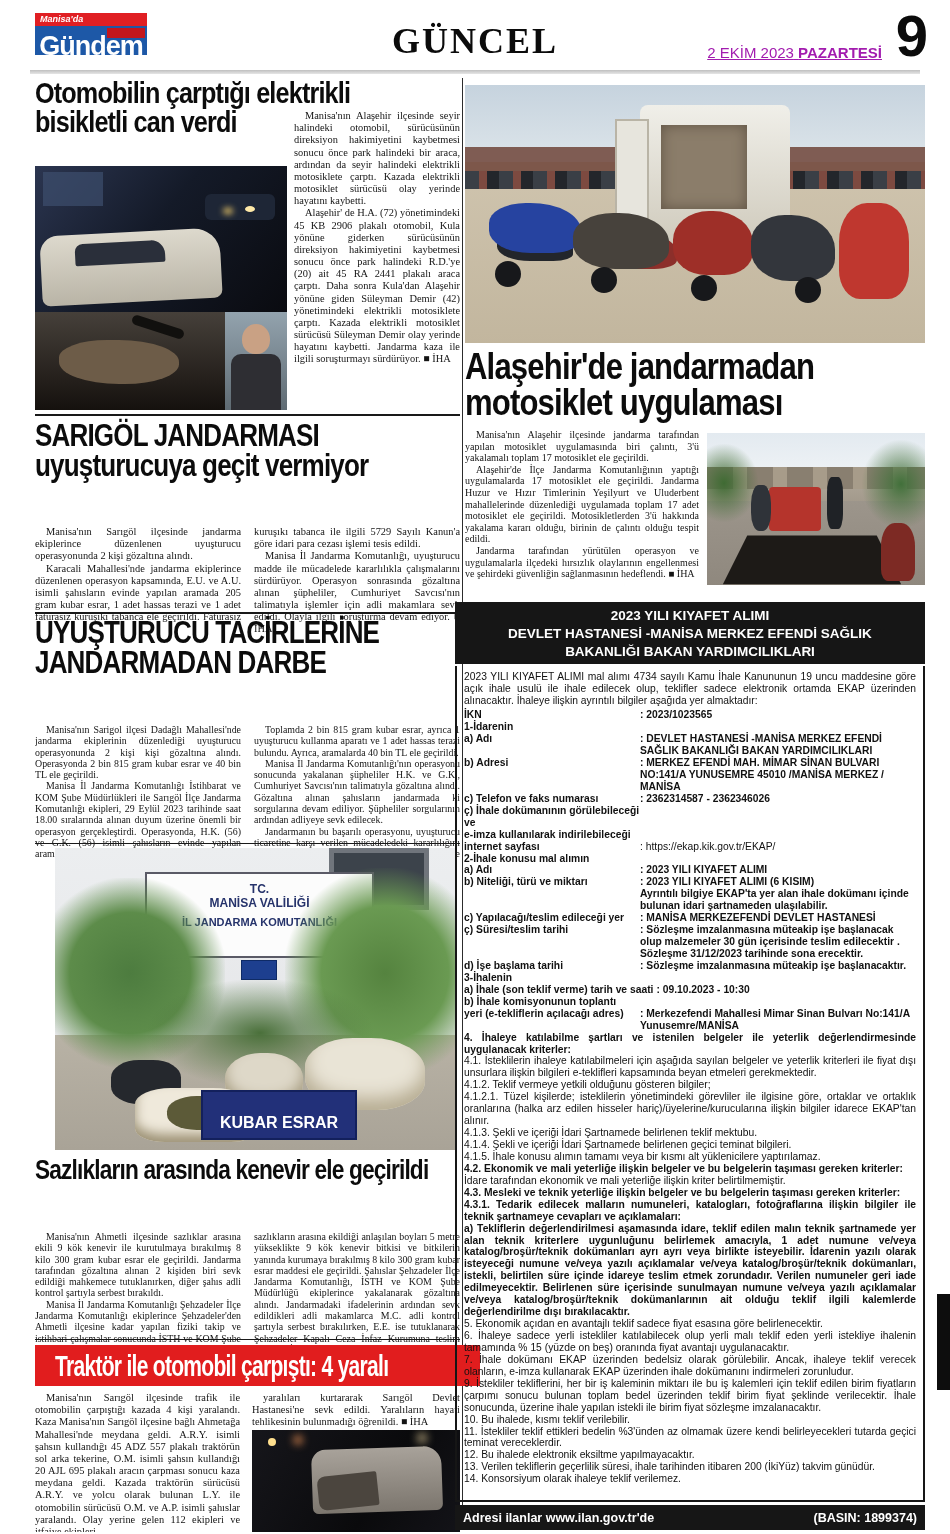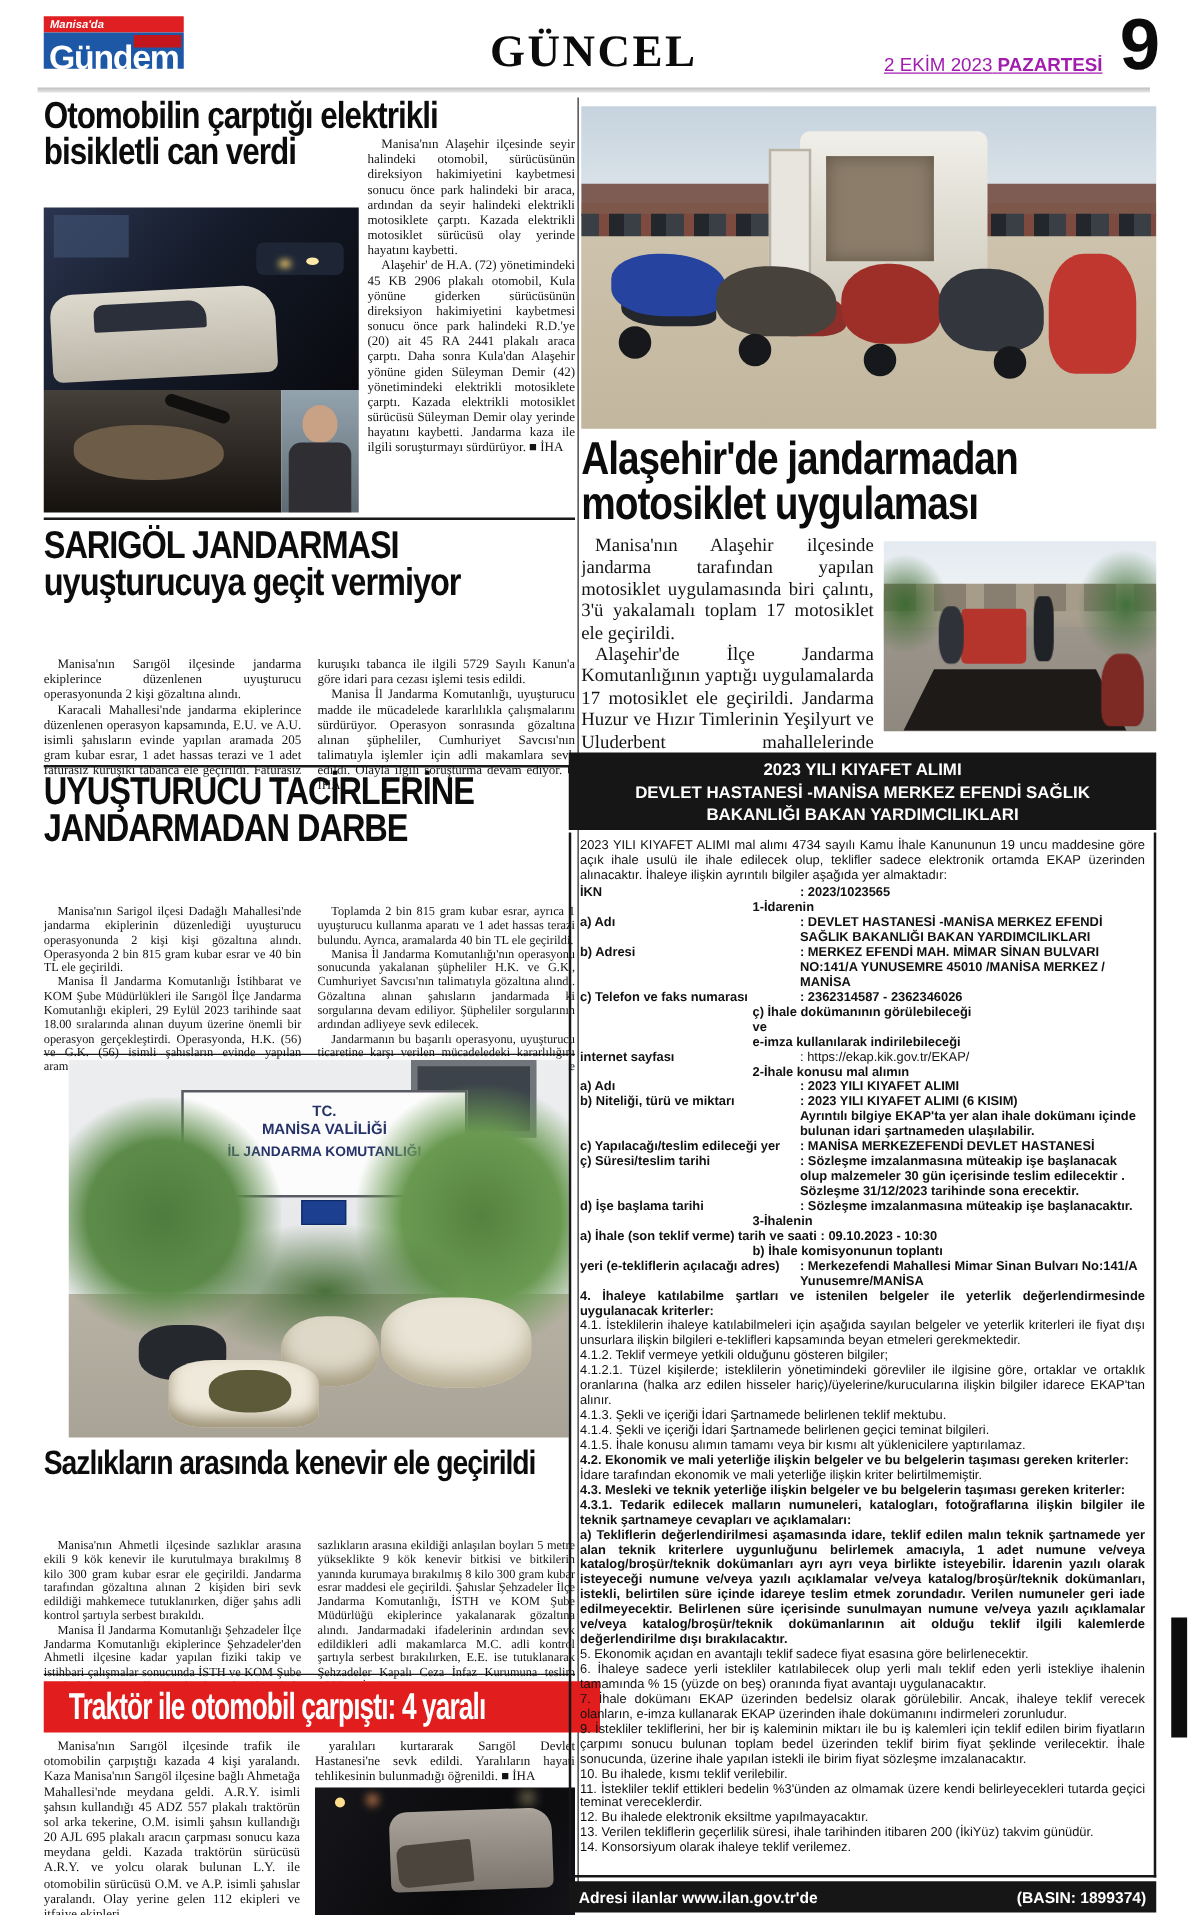--- a/index.html
+++ b/index.html
@@ -42,21 +42,21 @@
   
   .banner{position:absolute;left:35px;top:1345px;width:425px;height:41px;background:#e11d1e;
           color:#fff;padding-left:20px;line-height:41px;font-size:30px;}
   
   .tender{position:absolute;left:455px;top:602px;width:470px;font-family:"Liberation Sans",sans-serif;}
   .t-head{background:#161616;color:#fff;text-align:center;padding:5px 4px 4px;}
   .t-head-line{font:700 13.5px "Liberation Sans",sans-serif;line-height:1.32;}
   .t-body{border:2px solid #161616;border-top:none;margin-top:2px;padding:5px 7px;height:824px;
           overflow:hidden;font-size:10.3px;line-height:1.16;color:#111;}
   .t-intro{margin:0 0 2px;text-align:justify;}
-  .irow{display:flex;font-weight:700;justify-content:center;}
+  .irow{display:flex;font-weight:700;}
   .irow .il{flex:0 0 176px;}
   .irow .iv{flex:1;}
   .irow.inline .il{flex:0 0 auto;margin-right:3px;}
   .irow.reg .iv{font-weight:400;}
   .clause{margin:0;text-align:justify;}
   .clause.bold{font-weight:700;}
   .t-foot{margin-top:3px;background:#161616;color:#fff;height:25px;display:flex;
           justify-content:space-between;align-items:center;padding:0 8px;
           font:700 12.5px "Liberation Sans",sans-serif;}
 </style>
@@ -152,20 +152,23 @@
     </div>
     <div class="sh" style="left:186px;top:112px;width:34px;height:18px;background:#1d3f8f;border:1px solid #0e2a66;"></div>
     <div class="sh" style="left:-20px;top:30px;width:190px;height:190px;background:radial-gradient(ellipse at center,#4d7c3f 0%,#5d8c4a 45%,rgba(93,140,74,0) 72%);"></div>
     <div class="sh" style="left:230px;top:20px;width:200px;height:210px;background:radial-gradient(ellipse at center,#55833f 0%,#6a9a52 45%,rgba(106,154,82,0) 72%);"></div>
     <div class="sh" style="left:90px;top:130px;width:230px;height:110px;background:radial-gradient(ellipse at center,#4a703a 0%,rgba(74,112,58,0) 70%);"></div>
     <div class="sh" style="left:250px;top:190px;width:120px;height:72px;background:#e9e4d6;border-radius:40% 45% 40% 45%;box-shadow:inset 0 -12px 18px #b7ad93;"></div>
     <div class="sh" style="left:170px;top:205px;width:78px;height:56px;background:#ded8c8;border-radius:45%;box-shadow:inset 0 -10px 14px #a79d82;"></div>
     <div class="sh" style="left:56px;top:212px;width:70px;height:44px;background:#25282d;border-radius:40%;"></div>
     <div class="sh" style="left:80px;top:240px;width:120px;height:54px;background:#efe9db;border-radius:30% 35% 20% 25%;box-shadow:inset 0 -8px 12px #9e9377;"></div>
     <div class="sh" style="left:112px;top:248px;width:66px;height:34px;background:#5c5a38;border-radius:45%;"></div>
+    <div class="kubar">
+      <span>KUBAR ESRAR</span>
+    </div>
   </div>
 
   <section>
     <h1 class="hl" style="position:absolute;left:35px;top:1157px;width:430px;font-size:27px;margin:0;">
       <span class="cond">Sazlıkların arasında kenevir ele geçirildi</span>
     </h1>
     <div class="body cols2" style="position:absolute;left:35px;top:1191px;width:425px;height:143px;font-size:9.9px;line-height:1.14;">
 
     <p class="para">Manisa'nın Ahmetli ilçesinde sazlıklar arasına ekili 9 kök kenevir ile kurutulmaya bırakılmış 8 kilo 300 gram kubar esrar ele geçirildi. Jandarma tarafından gözaltına alınan 2 kişiden biri sevk edildiği mahkemece tutuklanırken, diğer şahıs adli kontrol şartıyla serbest bırakıldı.</p>
         <p class="para">Manisa İl Jandarma Komutanlığı Şehzadeler İlçe Jandarma Komutanlığı ekiplerince Şehzadeler'den Ahmetli ilçesine kadar yapılan fiziki takip ve istihbari çalışmalar sonucunda İSTH ve KOM Şube Müdürlüğü personellerinin katılımı ile Ahmetli'de E.E. (41) ve M.C. (40) isimli şahıslar tarafından sazlıkların arasına ekildiği anlaşılan boyları 5 metre yükseklikte 9 kök kenevir bitkisi ve bitkilerin yanında kurumaya bırakılmış 8 kilo 300 gram kubar esrar maddesi ele geçirildi. Şahıslar Şehzadeler İlçe Jandarma Komutanlığı, İSTH ve KOM Şube Müdürlüğü ekiplerince yakalanarak gözaltına alındı. Jandarmadaki ifadelerinin ardından sevk edildikleri adli makamlarca M.C. adli kontrol şartıyla serbest bırakılırken, E.E. ise tutuklanarak Şehzadeler Kapalı Ceza İnfaz Kurumuna teslim edildi. ■ İHA</p>
@@ -203,21 +206,21 @@
     <div class="sh" style="left:286px;top:130px;width:84px;height:66px;background:#33363c;border-radius:40% 52% 34% 46%;"></div>
     <div class="sh" style="left:374px;top:118px;width:70px;height:96px;background:#bf372f;border-radius:40% 40% 30% 30%;"></div>
     <div class="sh" style="left:30px;top:176px;width:26px;height:26px;background:#17181b;border-radius:50%;box-shadow:96px 6px 0 #17181b, 196px 14px 0 #17181b, 300px 16px 0 #17181b;"></div>
   </div>
 
   <section>
     <h1 class="hl" style="position:absolute;left:465px;top:349px;width:460px;font-size:37px;margin:0;">
       <span class="cond">Alaşehir'de jandarmadan</span><br>
       <span class="cond">motosiklet uygulaması</span>
     </h1>
-    <div class="body" style="position:absolute;left:465px;top:429px;width:234px;height:192px;font-size:15px;line-height:1.16;">
+    <div class="body" style="position:absolute;left:465px;top:429px;width:234px;height:192px;font-size:10px;line-height:1.16;">
 
     <p class="para">Manisa'nın Alaşehir ilçesinde jandarma tarafından yapılan motosiklet uygulamasında biri çalıntı, 3'ü yakalamalı toplam 17 motosiklet ele geçirildi.</p>
         <p class="para">Alaşehir'de İlçe Jandarma Komutanlığının yaptığı uygulamalarda 17 motosiklet ele geçirildi. Jandarma Huzur ve Hızır Timlerinin Yeşilyurt ve Uluderbent mahallelerinde düzenlediği uygulamada toplam 17 adet motosiklet ele geçirildi. Motosikletlerden 3'ü hakkında yakalama kararı olduğu, birinin de çalıntı olduğu tespit edildi.</p>
         <p class="para">Jandarma tarafından yürütülen operasyon ve uygulamalarla ilçedeki hırsızlık olaylarının engellenmesi ve şehirdeki güvenliğin sağlanmasının hedeflendi. ■ İHA</p>
       </div>
     <div class="ph" style="left:707px;top:433px;width:218px;height:152px;background:linear-gradient(#e3eaf0 0%,#eef2f5 26%,#b1a89a 26%,#a39a8c 45%,#9c958b 45%,#8f887e 100%);">
       <div class="sh" style="left:0;top:34px;width:218px;height:22px;background:repeating-linear-gradient(90deg,#897f70 0 26px,#a79c8a 26px 40px);"></div>
       <div class="sh" style="left:-18px;top:10px;width:70px;height:80px;background:radial-gradient(ellipse,#3f6b33 0%,rgba(63,107,51,0) 70%);"></div>
       <div class="sh" style="right:-16px;top:6px;width:80px;height:90px;background:radial-gradient(ellipse,#41703a 0%,rgba(65,112,58,0) 70%);"></div>
       <div class="sh" style="left:30px;bottom:2px;width:150px;height:54px;background:#1d1a17;transform:perspective(80px) rotateX(28deg);"></div>

